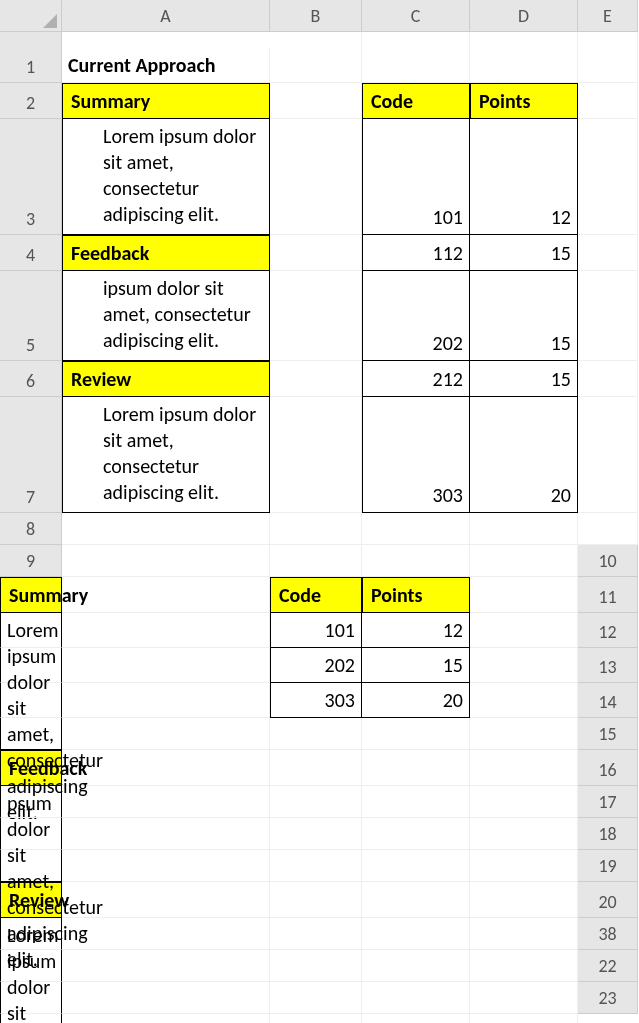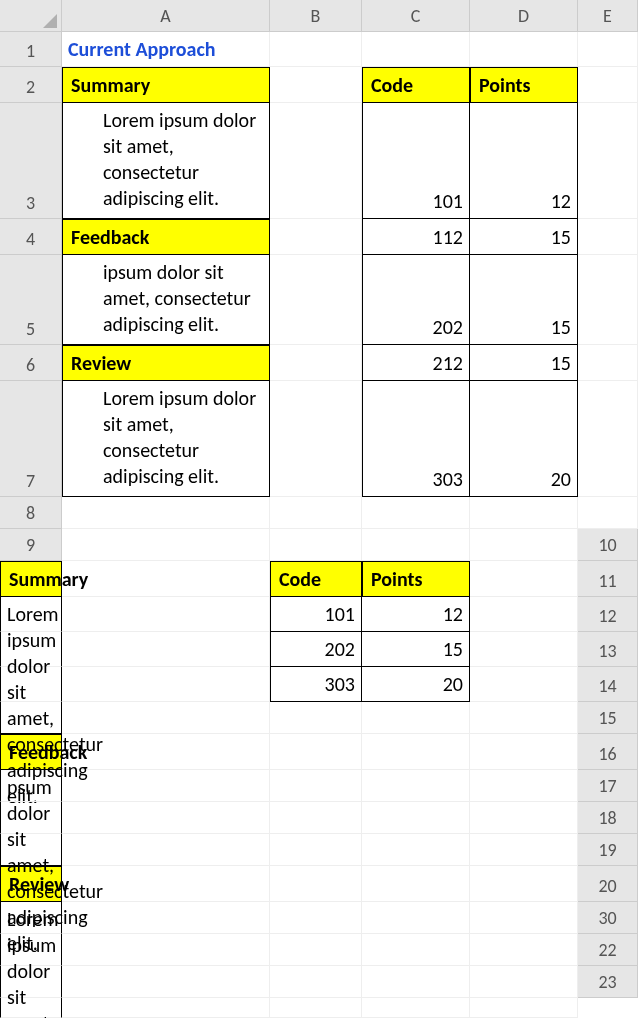--- a/index.html
+++ b/index.html
@@ -52,21 +52,21 @@
     align-items: flex-end;
     min-height: 32px;
     line-height: 1.3;
     overflow: visible;
     white-space: normal;
   }
   .cell.tall { align-items: stretch; }
   .cell.tall > span { align-self: stretch; }
   .cell.right { justify-content: flex-end; }
   .bold { font-weight: 700; }
-  .red  { color: #1d4ed8; }
+  .red  { color: #000000; margin-top: 16px; }
   .yellow { background: #ffff00; }
   .bAll    { border: 1px solid #000 !important; padding-left: 8px; }
   .bBot    { border-bottom: 1px solid #000 !important; }
   .bLeft   { border-left: 1px solid #000 !important; padding-left: 40px; }
   .bRight  { border-right: 1px solid #000 !important; }
   
   .merge-host { position: relative; }
   .merge-overlay {
     position: absolute;
     left: 0; top: 0; right: 0;
@@ -289,21 +289,21 @@
 
   <div class="rowhdr">20</div>
   <div class="cell bLeft bRight merge-host" style="align-items:flex-start">
     <div class="merge-overlay" style="height:128px"><span>Lorem ipsum dolor sit amet, consectetur adipiscing elit.</span></div>
   </div>
   <div class="cell"></div>
   <div class="cell"></div>
   <div class="cell"></div>
   <div class="cell"></div>
 
-  <div class="rowhdr">30</div>
+  <div class="rowhdr">38</div>
   <div class="cell bLeft bRight"></div>
   <div class="cell"></div>
   <div class="cell"></div>
   <div class="cell"></div>
   <div class="cell"></div>
 
   <div class="rowhdr">22</div>
   <div class="cell bLeft bRight"></div>
   <div class="cell"></div>
   <div class="cell"></div>

